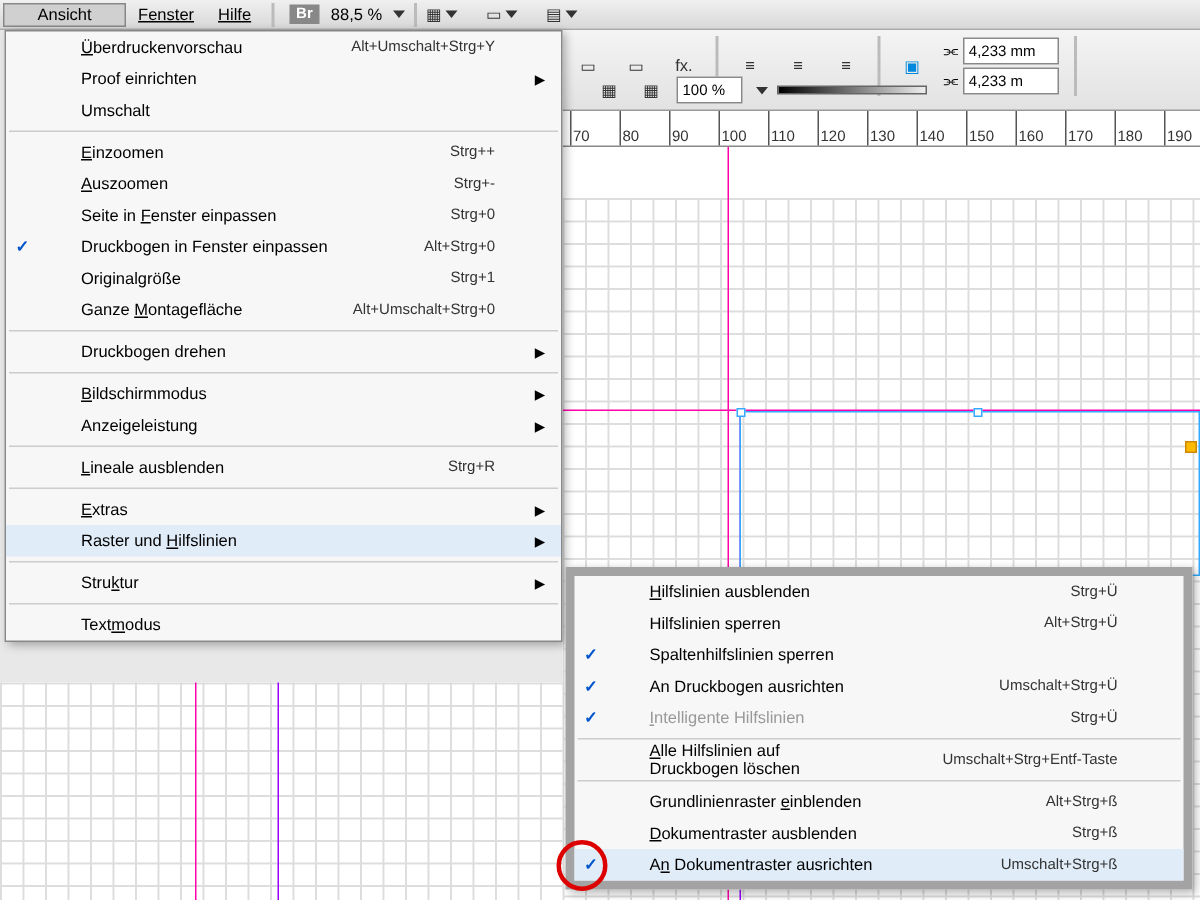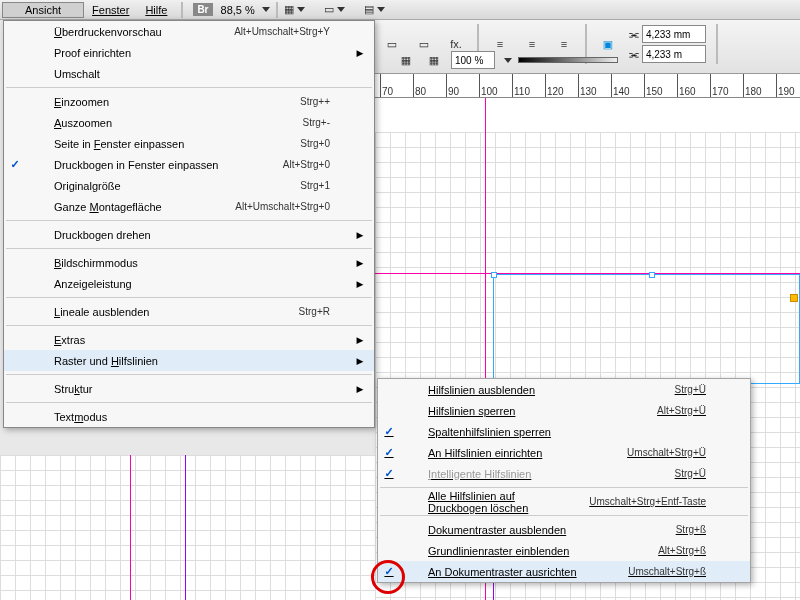--- a/index.html
+++ b/index.html
@@ -30,21 +30,21 @@
 .anchor { position:absolute; width:8px; height:8px; background:#fb0; border:1px solid #c80; }
 .ansicht-menu { position:absolute; top:20px; left:3px; width:372px; background:#f7f7f7; border:1px solid #888; box-shadow:2px 2px 6px rgba(0,0,0,.3); }
 .menu-row { display:flex; align-items:center; height:21px; padding-right:8px;gap:24px; }
 .menu-row:hover, .menu-row.hl { background:#e0ecf8; }
 .menu-chk { width:22px; text-align:center; color:#05c; font-weight:bold; }
 .menu-label { flex:1; padding-left:4px; }
 .menu-label u { text-decoration: underline; }
 .menu-short { color:#333; font-size:10px; margin-left:26px; }
 .menu-arrow { width:12px; text-align:center; font-size:9px; }
 .menu-sep { height:1px; background:#ccc; margin:3px 2px; }
-.submenu { position:absolute; top:378px; left:377px; width:374px; background:#f7f7f7; border:1px solid #a3a3a3; box-shadow:2px 2px 6px rgba(0,0,0,.3);text-decoration:underline; }
+.submenu { position:absolute; top:378px; left:377px; width:418px; background:#f7f7f7; border:6px solid #a3a3a3; box-shadow:2px 2px 6px rgba(0,0,0,.3); }
 .submenu .disabled { color:#999; }
 .red-circle { position:absolute; width:34px; height:34px; border:3px solid #d00; border-radius:50%; pointer-events:none; }
 </style>
 </head>
 <body>
 
 <div class="menubar">
   <span class="menubar-item active"><span>Ansicht</span></span>
   <span class="menubar-item"><u>Fenster</u></span>
   <span class="menubar-item"><u>Hilfe</u></span>
@@ -265,50 +265,50 @@
       <span class="menu-short">Alt+Strg+Ü</span>
       <span class="menu-arrow"></span>
     </div>
     <div class="menu-row">
       <span class="menu-chk">✓</span>
       <span class="menu-label">Spaltenhilfslinien sperren</span>
       <span class="menu-arrow"></span>
     </div>
     <div class="menu-row">
       <span class="menu-chk">✓</span>
-      <span class="menu-label">An Hilfslinien einrichten</span>
+      <span class="menu-label">An Druckbogen ausrichten</span>
       <span class="menu-short">Umschalt+Strg+Ü</span>
       <span class="menu-arrow"></span>
     </div>
     <div class="menu-row disabled">
       <span class="menu-chk">✓</span>
       <span class="menu-label"><u>I</u>ntelligente Hilfslinien</span>
       <span class="menu-short">Strg+Ü</span>
       <span class="menu-arrow"></span>
     </div>
     <div class="menu-sep"></div>
     <div class="menu-row">
       <span class="menu-chk"></span>
       <span class="menu-label"><u>A</u>lle Hilfslinien auf Druckbogen löschen</span>
       <span class="menu-short">Umschalt+Strg+Entf-Taste</span>
       <span class="menu-arrow"></span>
     </div>
     <div class="menu-sep"></div>
     <div class="menu-row">
       <span class="menu-chk"></span>
+      <span class="menu-label">Grundlinienraster <u>e</u>inblenden</span>
+      <span class="menu-short">Alt+Strg+ß</span>
+      <span class="menu-arrow"></span>
+    </div>
+    <div class="menu-row">
+      <span class="menu-chk"></span>
       <span class="menu-label"><u>D</u>okumentraster ausblenden</span>
       <span class="menu-short">Strg+ß</span>
       <span class="menu-arrow"></span>
     </div>
-    <div class="menu-row">
-      <span class="menu-chk"></span>
-      <span class="menu-label">Grundlinienraster <u>e</u>inblenden</span>
-      <span class="menu-short">Alt+Strg+ß</span>
-      <span class="menu-arrow"></span>
-    </div>
     <div class="menu-row hl">
       <span class="menu-chk">✓</span>
       <span class="menu-label">A<u>n</u> Dokumentraster ausrichten</span>
       <span class="menu-short">Umschalt+Strg+ß</span>
       <span class="menu-arrow"></span>
     </div>
   </div>
 
 <div class="red-circle" style="left:371px;top:560px"></div>
 

